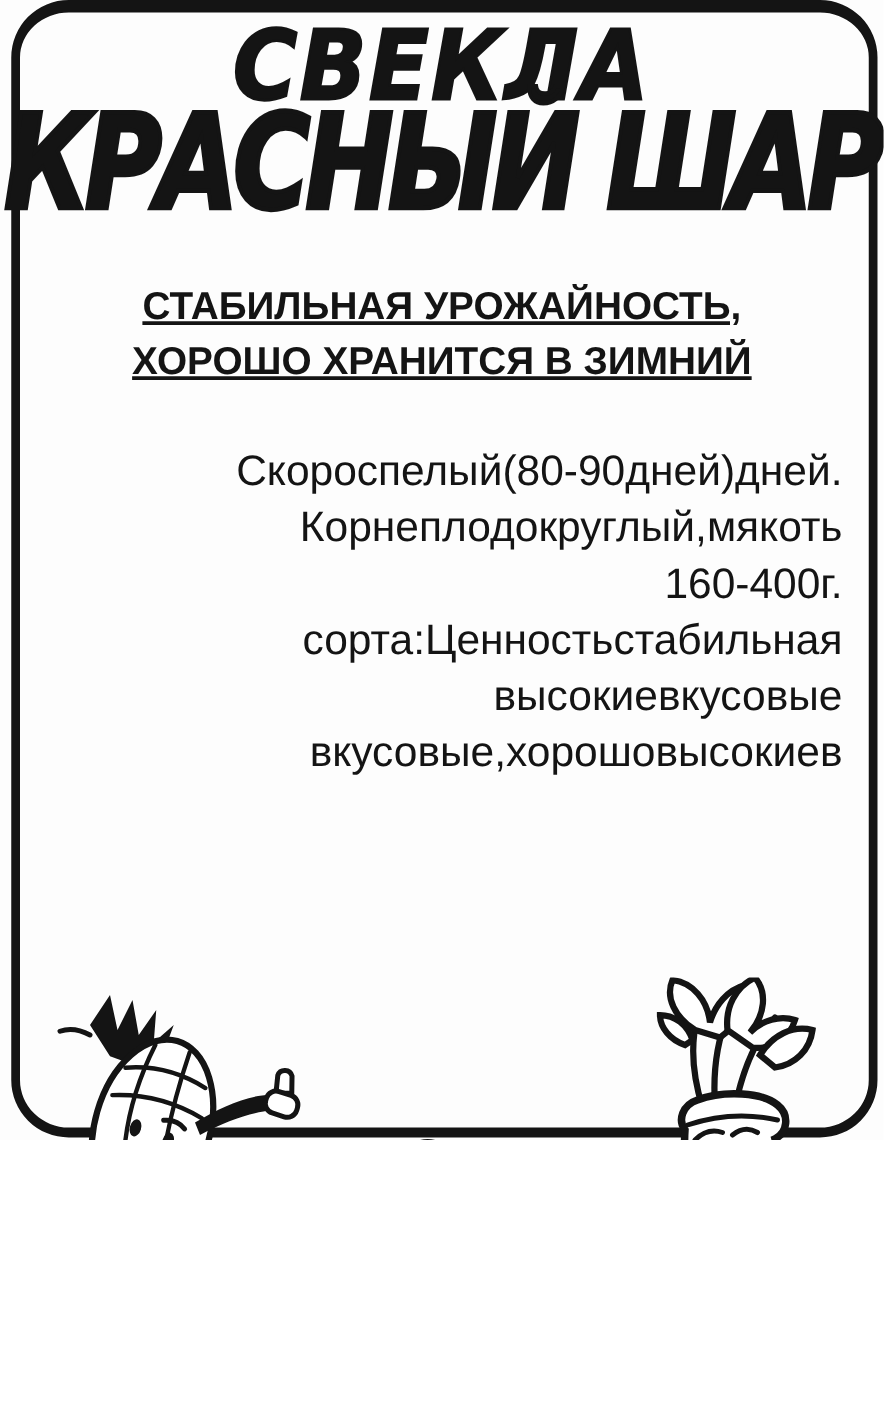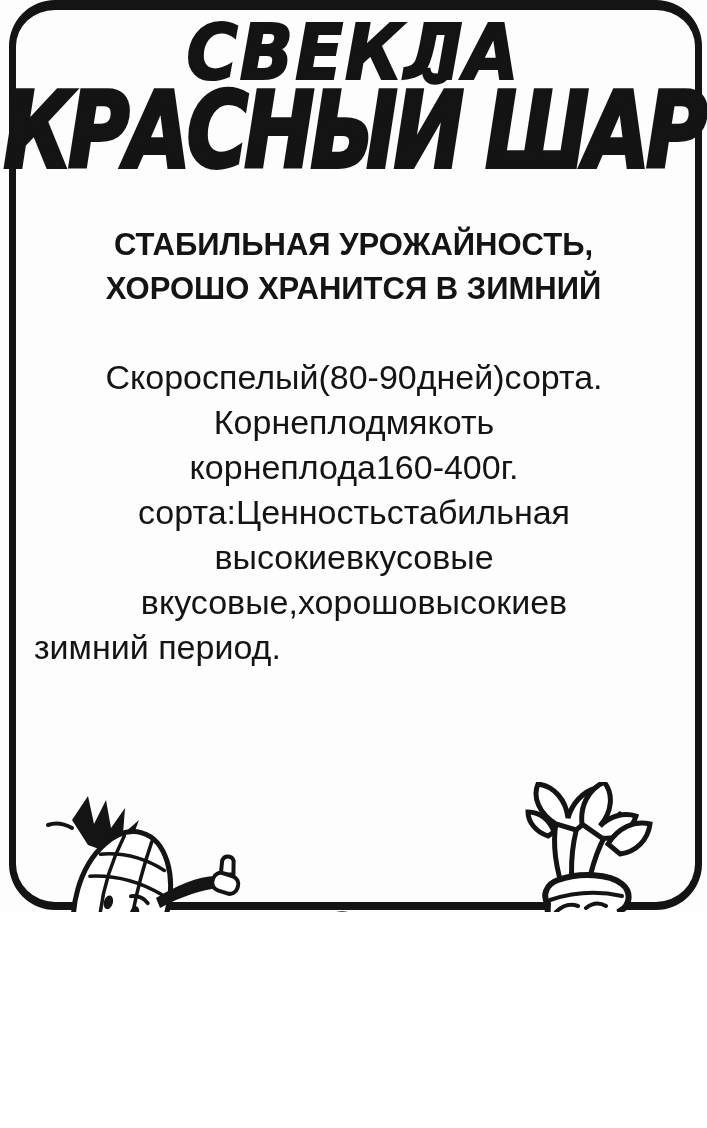--- a/index.html
+++ b/index.html
@@ -47,28 +47,29 @@
     transform-origin:50% 0;
     -webkit-text-stroke:3px var(--ink);
     white-space:nowrap;
   }
   .subtitle{
     position:absolute;top:223px;left:30px;right:30px;
     text-align:center;
     font-weight:bold;
     font-size:31px;line-height:44px;
     letter-spacing:0px;
+    text-decoration:underline;
   }
   .subtitle .line{white-space:nowrap;}
   .desc{
     position:absolute;top:355px;left:34px;width:640px;
     font-size:34px;line-height:45px;
   }
   .desc .line{height:45px;}
-  .desc .just{display:flex;justify-content:center;}
+  .desc .just{display:flex;justify-content:flex-end;}
   .illustration{position:absolute;}
   svg .outl{fill:#fff;stroke:var(--ink);}
   svg .ink{fill:var(--ink);stroke:none;}
   svg .ln{fill:none;stroke:var(--ink);stroke-linecap:round;stroke-linejoin:round;}
 </style>
 </head>
 <body>
 
 <div class="page">
 
@@ -80,47 +81,46 @@
   <div class="subtitle">
       <div class="line">СТАБИЛЬНАЯ УРОЖАЙНОСТЬ,</div>
       <div class="line">ХОРОШО ХРАНИТСЯ В ЗИМНИЙ</div>
     </div>
 
   <div class="desc">
       <div class="line just">
         <span>Скороспелый</span>
         <span>(80-90</span>
         <span>дней)</span>
-        <span>сорта.</span>
+        <span>дней.</span>
       </div>
       <div class="line just">
         <span>Корнеплод</span>
+        <span>округлый,</span>
         <span>мякоть</span>
       </div>
       <div class="line just">
-        <span>корнеплода</span>
         <span>160-400</span>
         <span>г.</span>
       </div>
       <div class="line just">
         <span>сорта:</span>
         <span>Ценность</span>
         <span>стабильная</span>
       </div>
       <div class="line just">
         <span>высокие</span>
         <span>вкусовые</span>
       </div>
       <div class="line just">
         <span>вкусовые,</span>
         <span>хорошо</span>
         <span>высокие</span>
         <span>в</span>
       </div>
-      <div class="line">зимний период.</div>
     </div>
 
   <svg class="illustration" style="left:14px;top:790px;" width="240" height="314" viewBox="0 0 240 314" aria-hidden="true">
     <g>
       <path class="ink" d="M58,30 L74,6 L80,34 L92,10 L97,38 L111,18 L109,44 L125,30 L115,57 L96,63 L74,55 Z"></path>
       <path class="ln" stroke-width="4" d="M58,38 Q45,31 34,35"></path>
     </g>
     <g>
       <path class="ink" d="M66,122 C44,172 48,234 86,274 C94,268 97,261 95,252 C70,216 72,168 92,130 Z"></path>
       <path class="ink" d="M148,116 C176,164 180,230 146,272 C138,266 135,258 138,250 C160,212 156,164 132,124 Z"></path>

